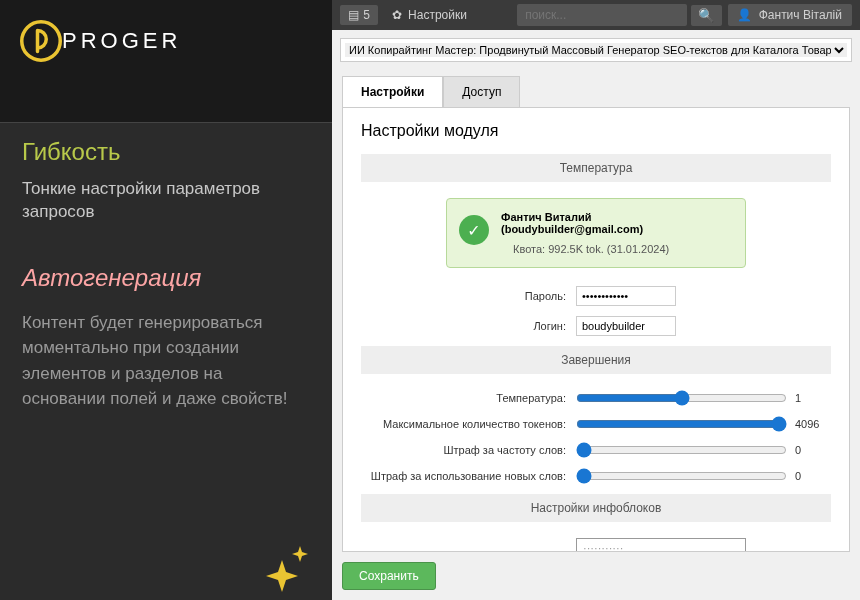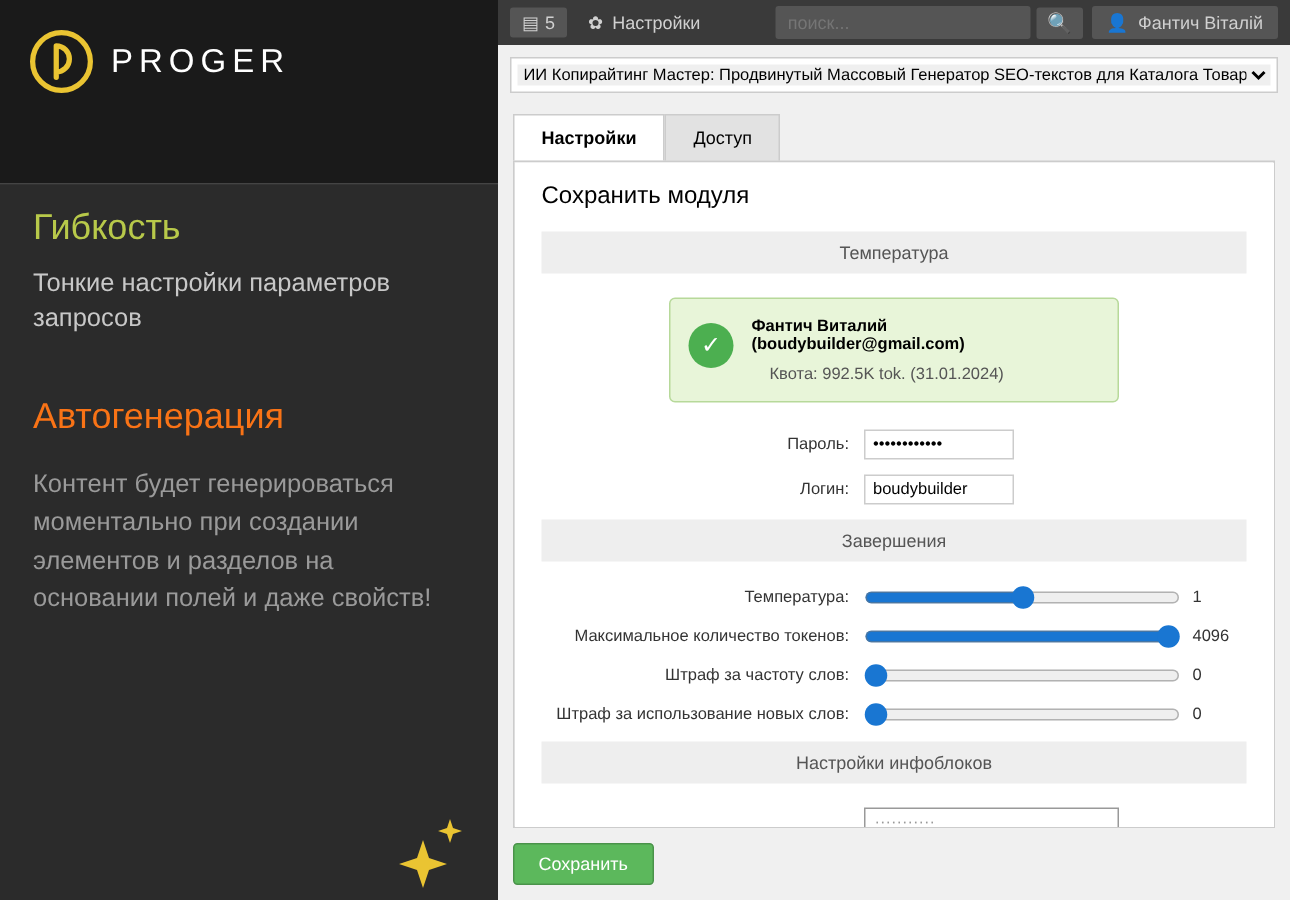--- a/index.html
+++ b/index.html
@@ -1,26 +1,26 @@
 <!DOCTYPE html>
 <html><head>
 <meta charset="utf-8">
 <style>
 * { margin: 0; padding: 0; box-sizing: border-box; }
 body { font-family: Arial, sans-serif; width: 860px; height: 600px; overflow: hidden; display: flex; }
 
 
 .promo { width: 332px; height: 600px; background: #2b2b2b; padding: 0; position: relative; }
-.promo-logo { display: flex; align-items: center; gap: 12px; padding: 20px 20px 60px 20px; background: #1a1a1a; border-bottom: 1px solid #444; }
+.promo-logo { display: flex; align-items: center; gap: 0; padding: 20px 20px 60px 20px; background: #1a1a1a; border-bottom: 1px solid #444; }
 .promo-logo svg { width: 42px; height: 42px; }
 .promo-logo-text { color: #fff; font-size: 22px; letter-spacing: 4px; font-weight: 400; }
 .promo-body { padding: 15px 22px; }
 .promo-h1 { color: #b8c94a; font-size: 24px; font-weight: 400; margin-bottom: 12px; }
 .promo-p1 { color: #c8c8c8; font-size: 17px; line-height: 1.35; margin-bottom: 40px; }
-.promo-h2 { color: #f97316; font-size: 24px; font-weight: 400; margin-bottom: 18px; }
+.promo-h2 { color: #fca5a5; font-size: 24px; font-weight: 400; margin-bottom: 18px; font-style: italic; }
 .promo-p2 { color: #9a9a9a; font-size: 17px; line-height: 1.5; }
 .sparkles { position: absolute; bottom: 8px; right: 18px; }
 
 
 .app { flex: 1; height: 600px; background: #f0f0f0; display: flex; flex-direction: column; overflow: hidden; }
 .topbar { height: 30px; background: #3a3a3a; display: flex; align-items: center; padding: 0 8px; gap: 6px; color: #d0d0d0; font-size: 12px; }
 .topbar-notif { background: #555; padding: 3px 8px; border-radius: 2px; display: flex; align-items: center; gap: 4px; }
 .topbar-settings { display: flex; align-items: center; gap: 6px; padding: 0 8px; }
 .topbar-spacer { flex: 1; }
 .topbar-search { background: #555; border: none; color: #ccc; padding: 4px 8px; border-radius: 2px; width: 170px; font-size: 12px; }
@@ -107,21 +107,21 @@
       <option>ИИ Копирайтинг Мастер: Продвинутый Массовый Генератор SEO-текстов для Каталога Товаров и Новостей</option>
     </select>
   </div>
 
   <div class="tabs">
     <div class="tab active">Настройки</div>
     <div class="tab">Доступ</div>
   </div>
 
   <div class="panel">
-    <h2>Сохранить модуля</h2>
+    <h2>Настройки модуля</h2>
 
     <div class="section-head">Температура</div>
 
     <div class="auth-box">
       <div class="check">✓</div>
       <div class="name">Фантич Виталий (boudybuilder@gmail.com)</div>
       <div class="quota">Квота: 992.5K tok. (31.01.2024)</div>
     </div>
 
     <div class="form-row">

